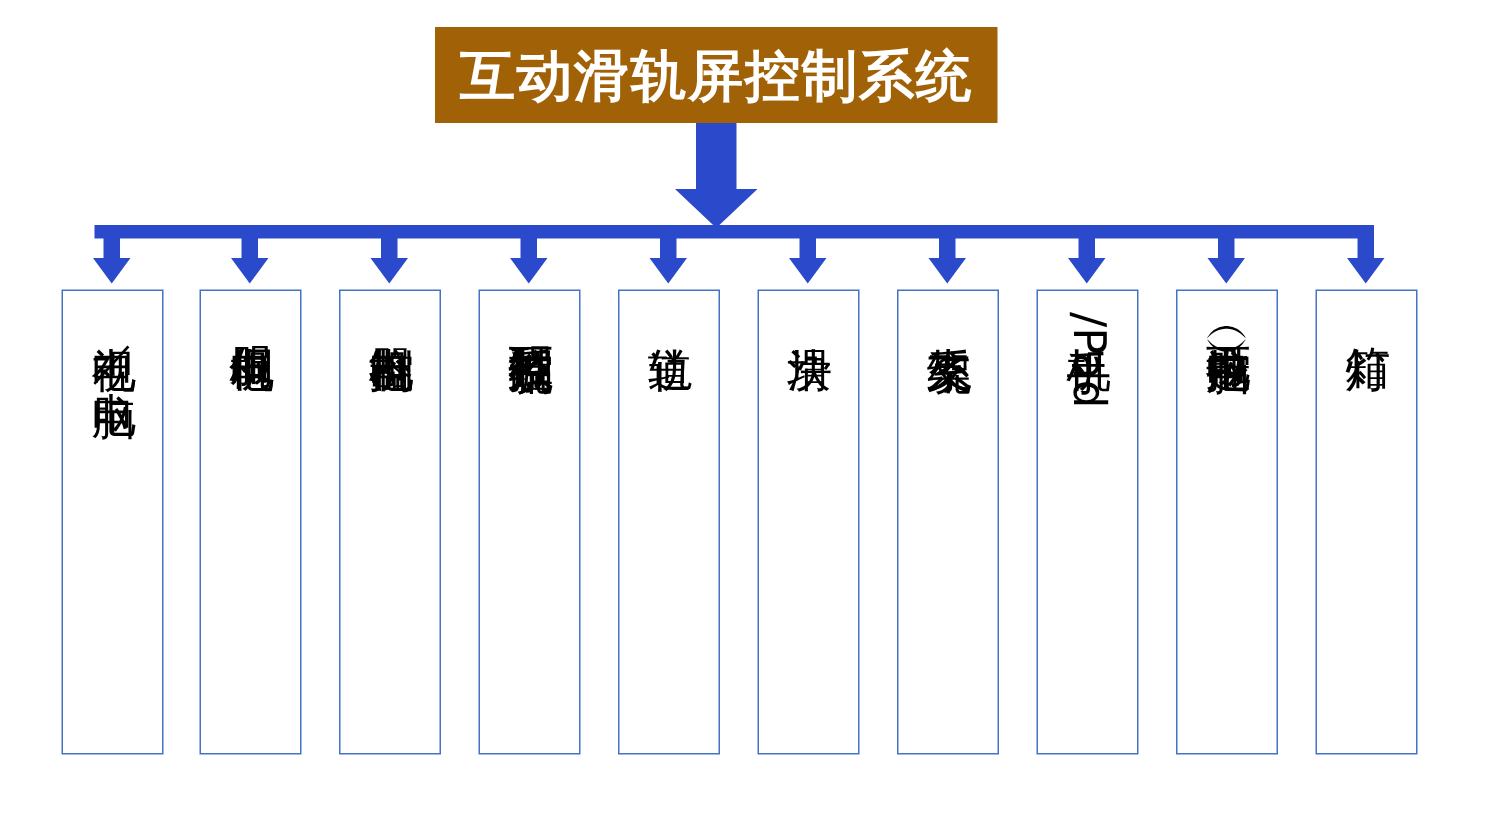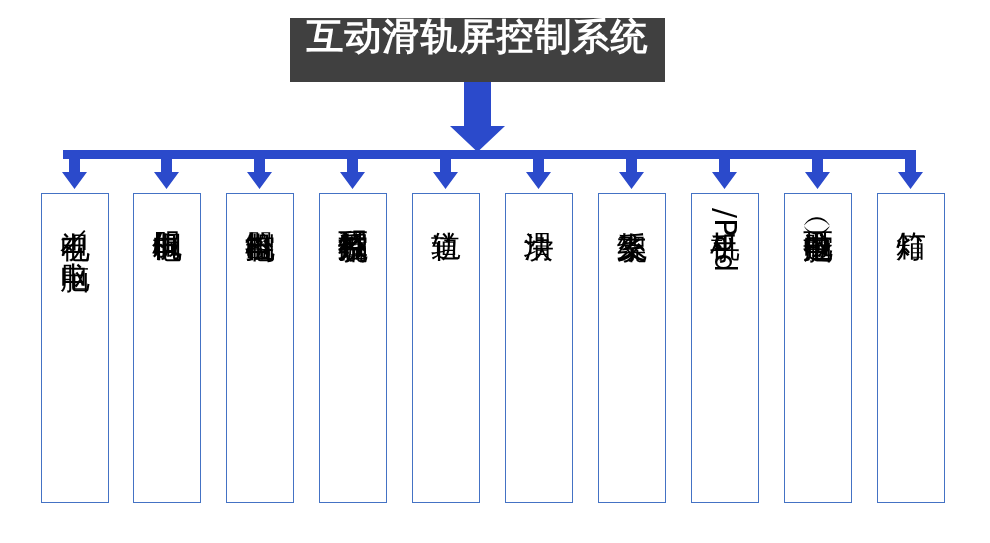--- a/index.html
+++ b/index.html
@@ -18,23 +18,23 @@
     overflow: hidden;
   }
 
   
   #title-box {
     position: absolute;
     left: 290px;
     top: 18px;
     width: 375px;
     height: 64px;
-    background: #404040;
+    background: #a16207;
     display: flex;
-    align-items: flex-start;
+    align-items: center;
     justify-content: center;
     box-sizing: border-box;
   }
   #title-text {
     color: #ffffff;
     font-size: 37px;
     font-weight: bold;
     letter-spacing: 1px;
     line-height: 1;
     white-space: nowrap;

